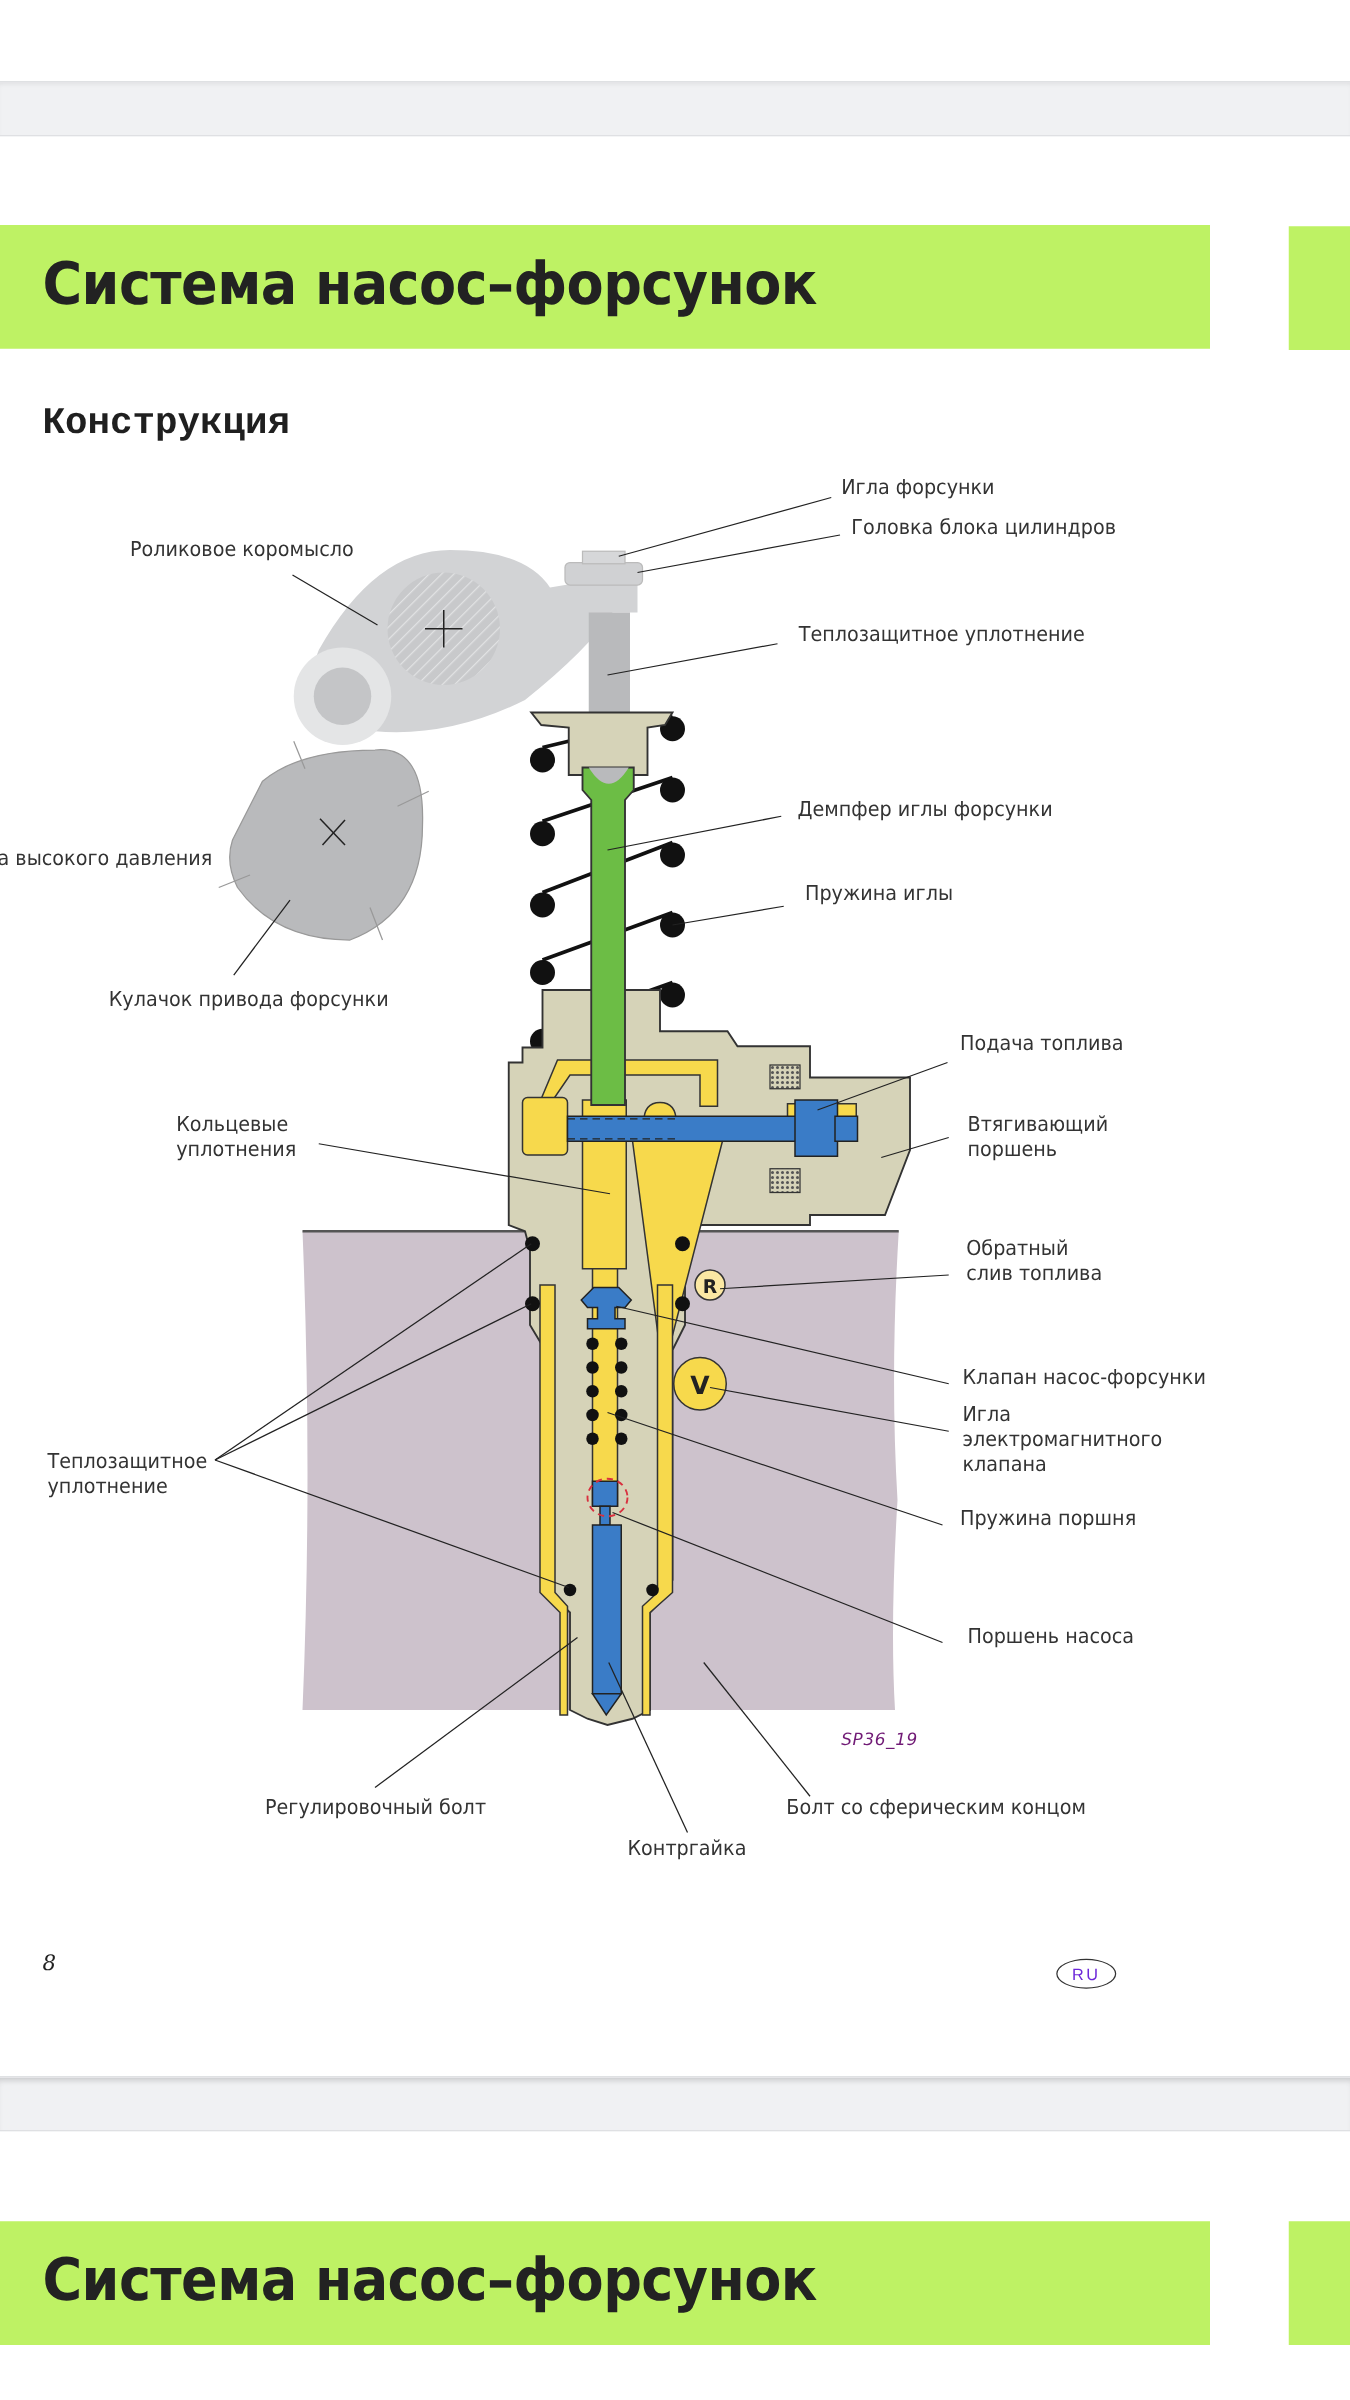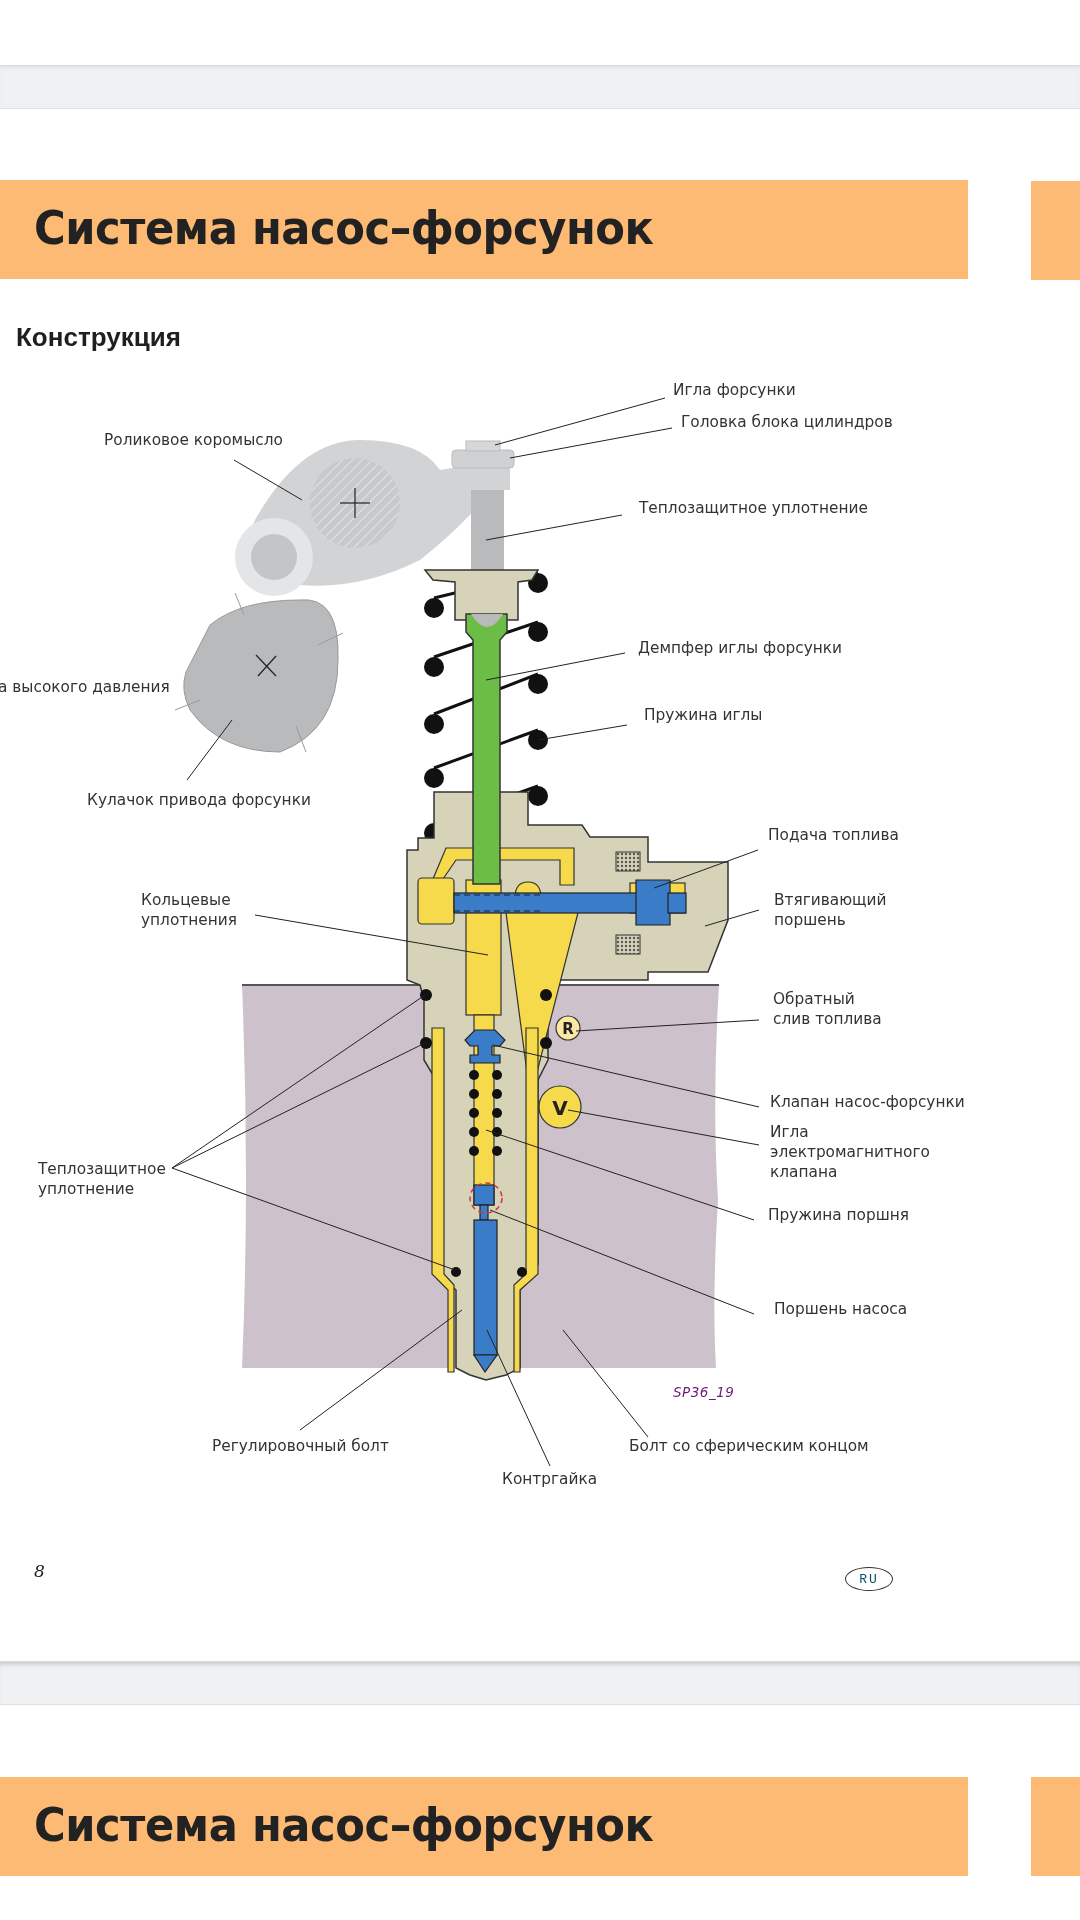--- a/index.html
+++ b/index.html
@@ -2,37 +2,37 @@
 <html><head>
 <meta charset="utf-8">
 <style>
   html, body { margin:0; padding:0; }
   body { width:1080px; height:1920px; position:relative; overflow:hidden; background:#ffffff;
          font-family:"Liberation Sans", "DejaVu Sans", sans-serif; color:#2b2b2b; }
   .gap { position:absolute; left:0; width:1080px; background:#f0f1f3;
          border-top:1px solid #d9dadd; border-bottom:1px solid #dfe0e3; }
   .gap.top { top:65px; height:42px; box-shadow: inset 0 3px 4px -2px rgba(0,0,0,0.08); }
   .gap.bottom { top:1661px; height:42px; box-shadow: inset 0 5px 5px -3px rgba(0,0,0,0.18); }
-  .banner { position:absolute; background:#fdba74; }
+  .banner { position:absolute; background:#bef264; }
   .banner.main { left:0; width:968px; height:99px; }
   .banner.next-col { left:1031px; width:49px; height:99px; }
   .banner-title { position:absolute; left:34px; top:0; height:99px; line-height:96px;
                   font-size:47px; font-weight:bold; color:#222222; letter-spacing:-0.5px;
                   font-family:"DejaVu Sans", sans-serif; transform:scaleX(0.92); transform-origin:left center; white-space:nowrap; }
-  .section-heading { position:absolute; left:16px; top:322px; font-size:26px; font-weight:bold; color:#1f1f1f;
-                     font-family:Liberation Sans, sans-serif; }
+  .section-heading { position:absolute; left:34px; top:322px; font-size:30px; font-weight:bold; color:#1f1f1f;
+                     font-family:Liberation Mono, monospace; }
   .label { position:absolute; font-size:16.5px; line-height:20px; color:#333333; white-space:nowrap;
            font-family:"DejaVu Sans", sans-serif; transform:scaleX(0.93); transform-origin:left top; }
   .fig-id { position:absolute; left:673px; top:1384px; font-size:13.5px; font-style:italic; color:#701a75;
             font-family:"DejaVu Sans", sans-serif; letter-spacing:0.5px; }
   .page-number { position:absolute; left:34px; top:1561px; font-size:17px; font-style:italic; color:#222;
                  font-family:"DejaVu Serif", serif; }
   .lang-badge { position:absolute; left:845px; top:1567px; width:48px; height:24px; border:1.3px solid #333;
-                border-radius:50%; text-align:center; line-height:24px; font-size:13px; letter-spacing:2px; color:#0c4a6e;
-                font-family:Liberation Mono, monospace; box-sizing:border-box; }
+                border-radius:50%; text-align:center; line-height:24px; font-size:13px; letter-spacing:2px; color:#6d28d9;
+                font-family:Liberation Sans, sans-serif; box-sizing:border-box; }
   svg.diagram { position:absolute; left:0; top:0; }
 </style>
 </head>
 <body>
 
 <div class="gap top"></div>
 
 <div class="banner main" style="top:180px;">
   <div class="banner-title">Система насос–форсунок</div>
 </div>

